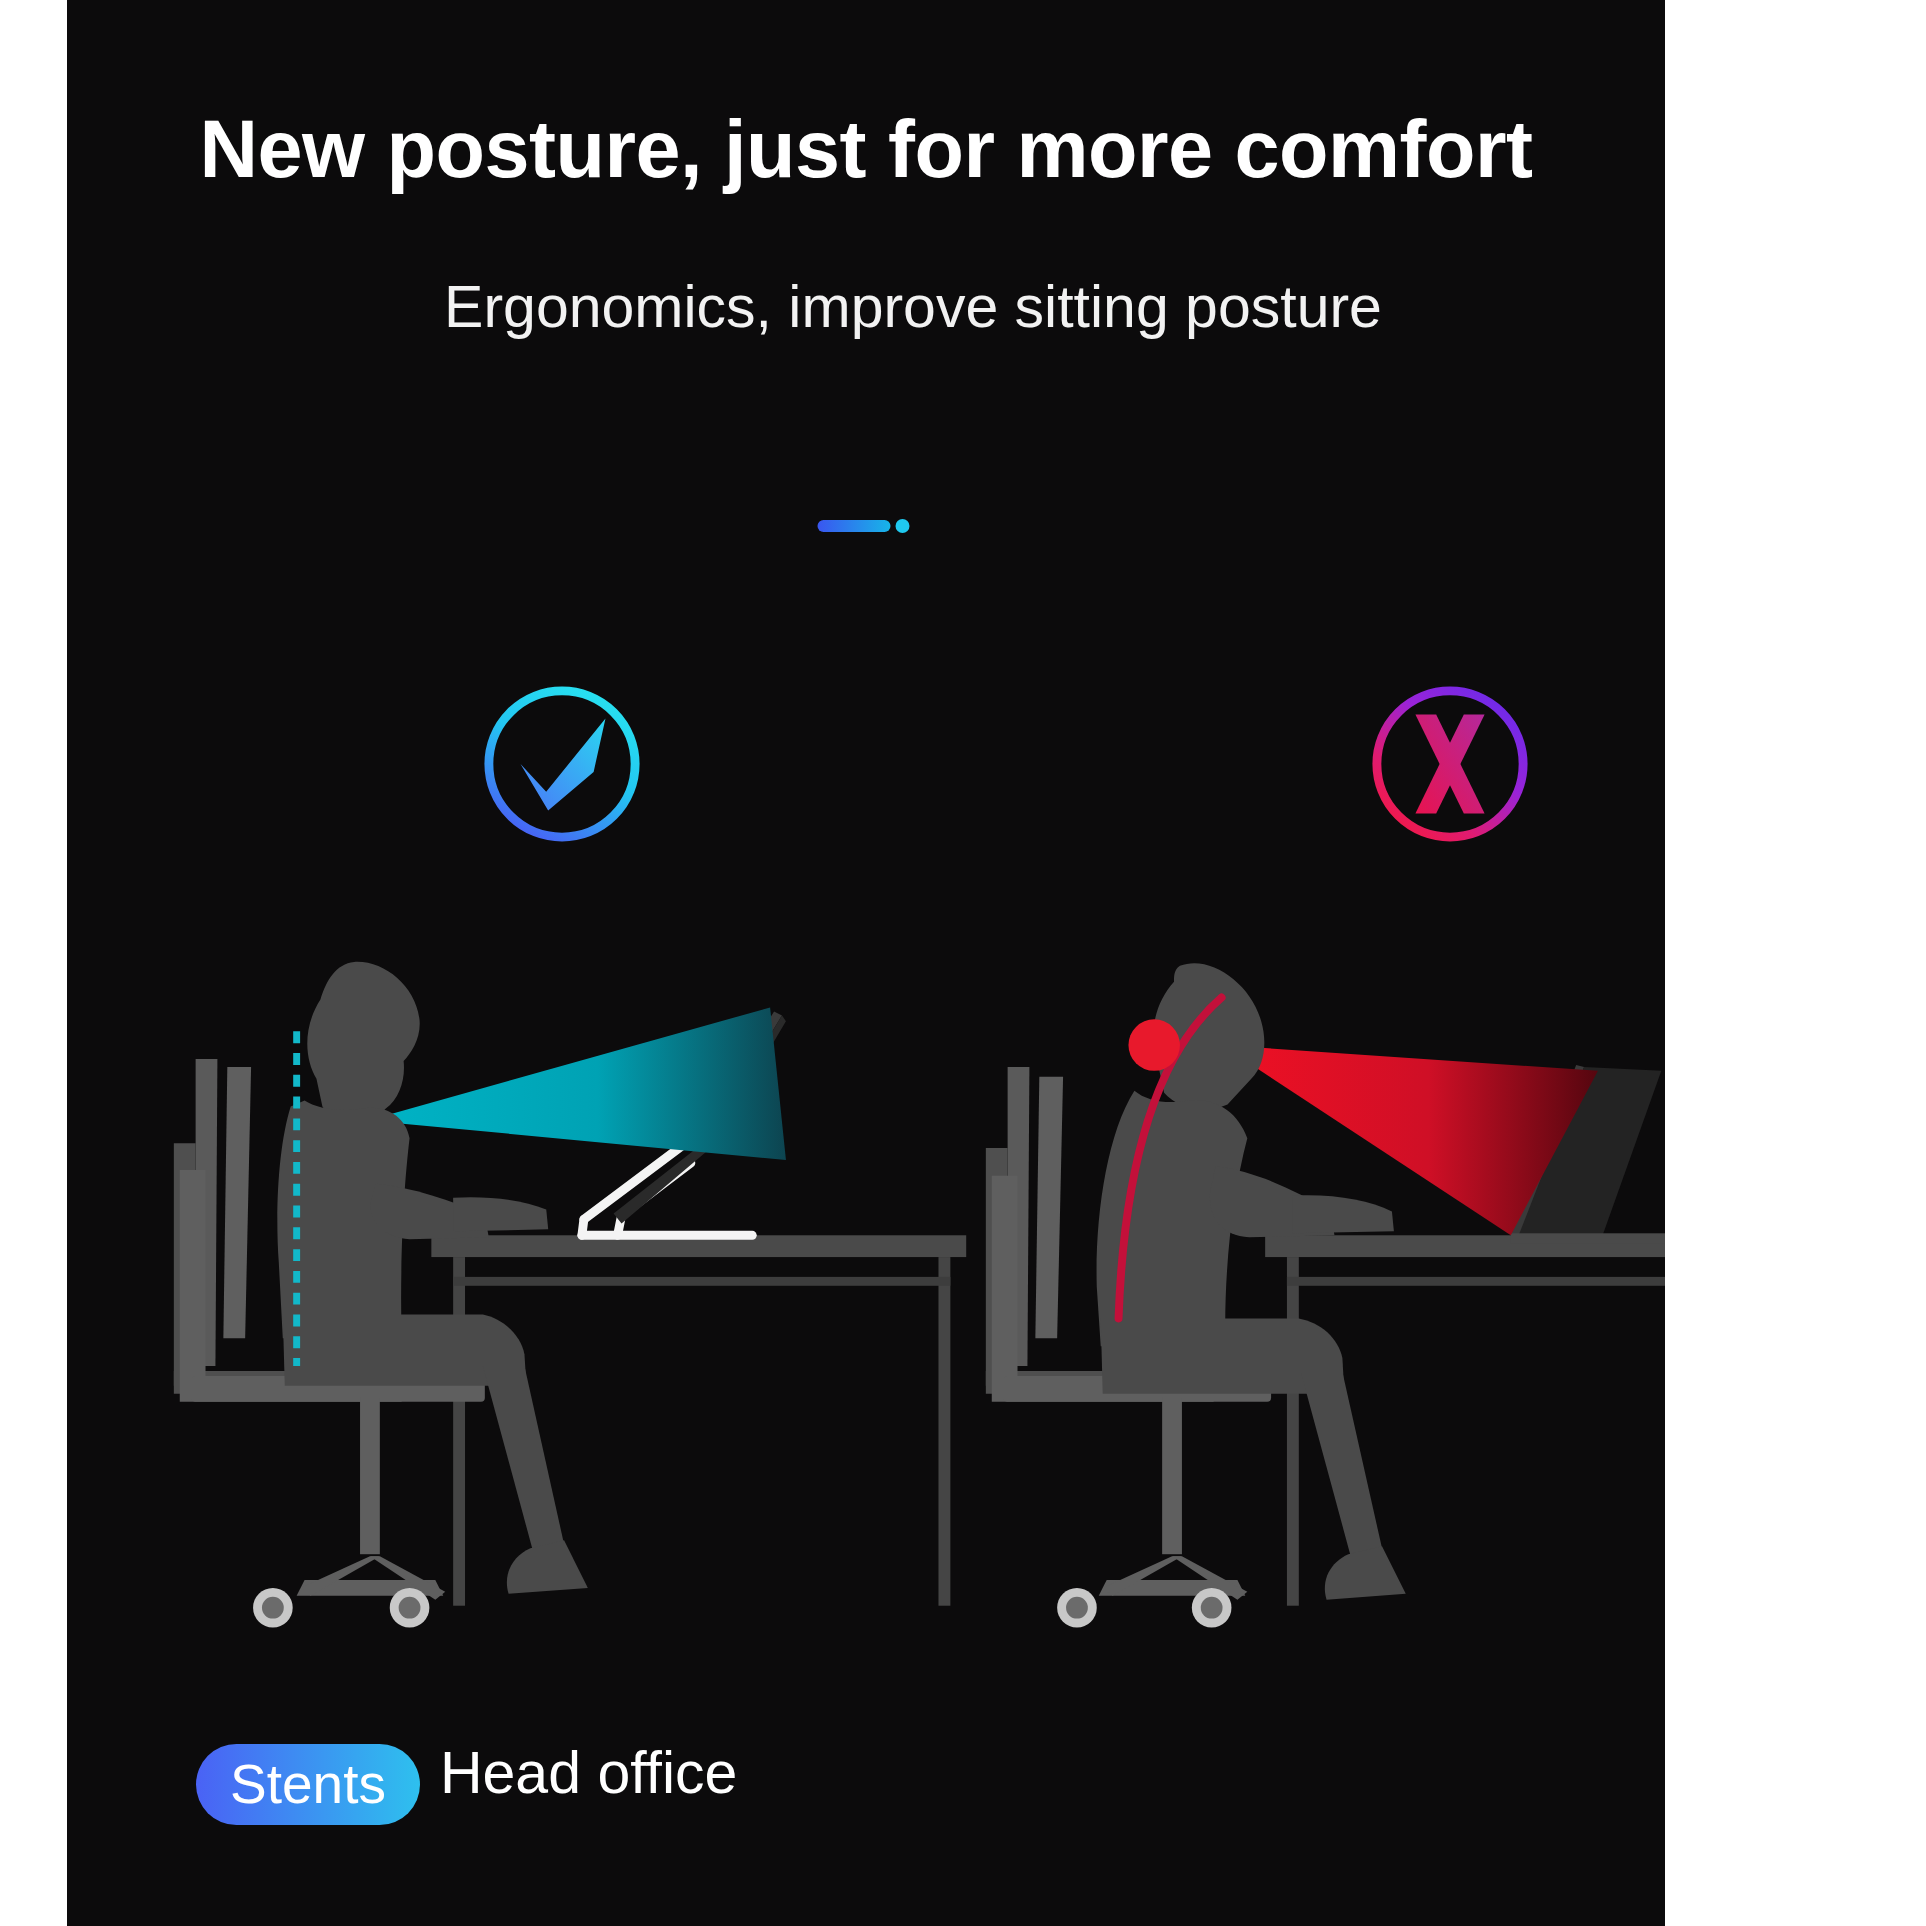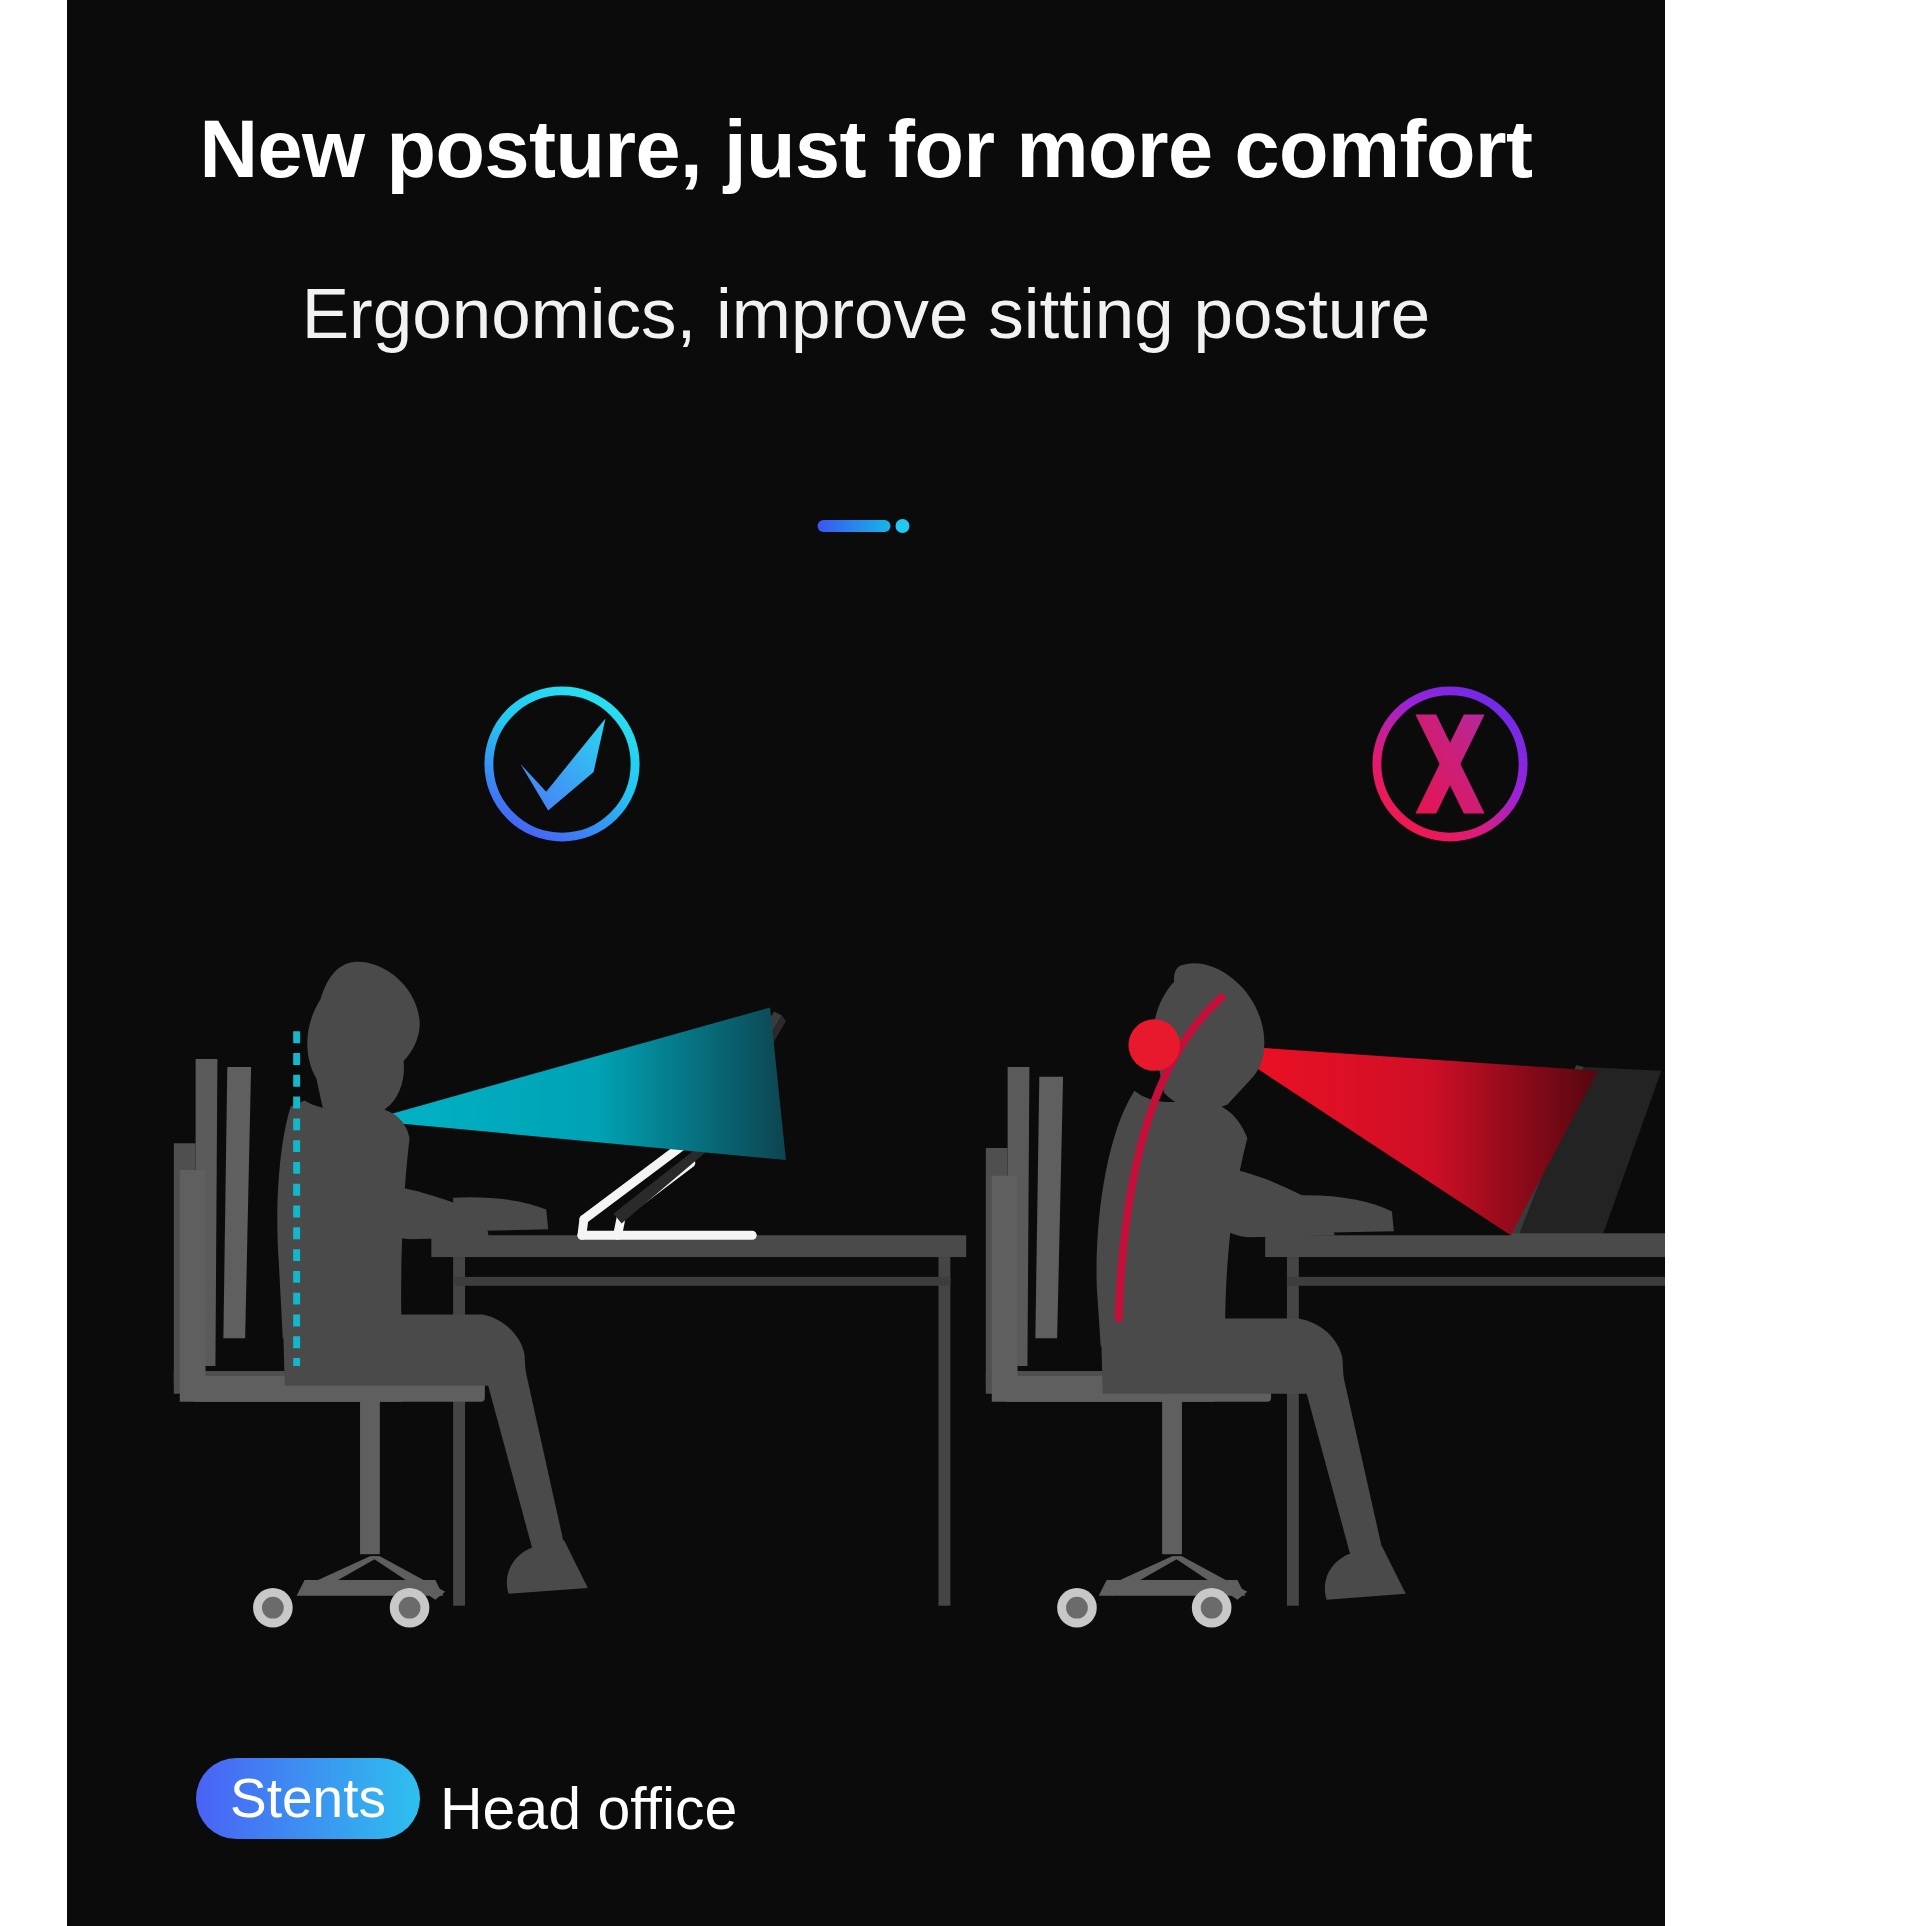--- a/index.html
+++ b/index.html
@@ -39,24 +39,25 @@
     line-height: 1.05;
     white-space: nowrap;
   }
   .subhead {
     position: absolute;
     left: 0;
     top: 275px;
     width: 100%;
     text-align: center;
     color: #f2f2f2;
-    font-size: 71px;
+    font-size: 59px;
     font-weight: 400;
     line-height: 1.1;
     white-space: nowrap;
+    padding-left: 47px;
   }
 
   
   .divider {
     position: absolute;
     left: 50%;
     top: 519px;
     transform: translateX(-50%);
     width: 97px;
     height: 14px;
@@ -95,21 +96,21 @@
   }
   .scene-good { left: 89px; }
   .scene-bad  { left: 901px; }
 
   
   .legend {
     position: absolute;
     top: 1744px;
     height: 95px;
     display: flex;
-    align-items: flex-end;
+    align-items: flex-start;
   }
   .legend-good { left: 129px; }
   .legend-bad  { left: 1030px; }
 
   .pill {
     display: inline-flex;
     align-items: center;
     justify-content: center;
     height: 81px;
     padding: 0 34px;

